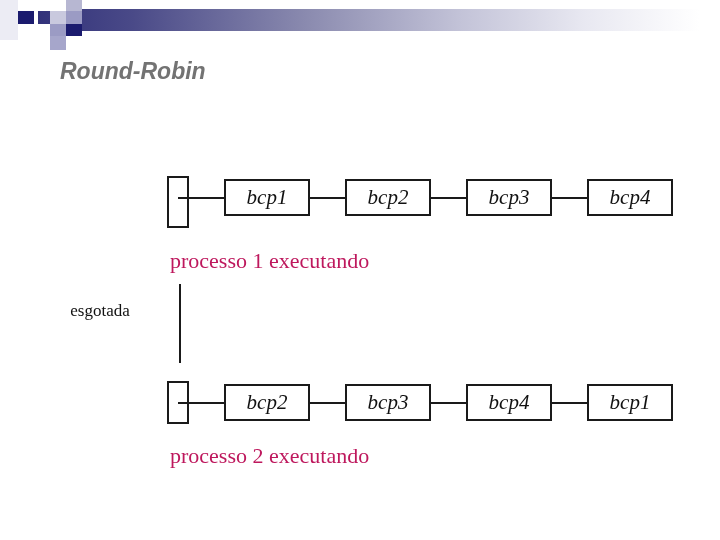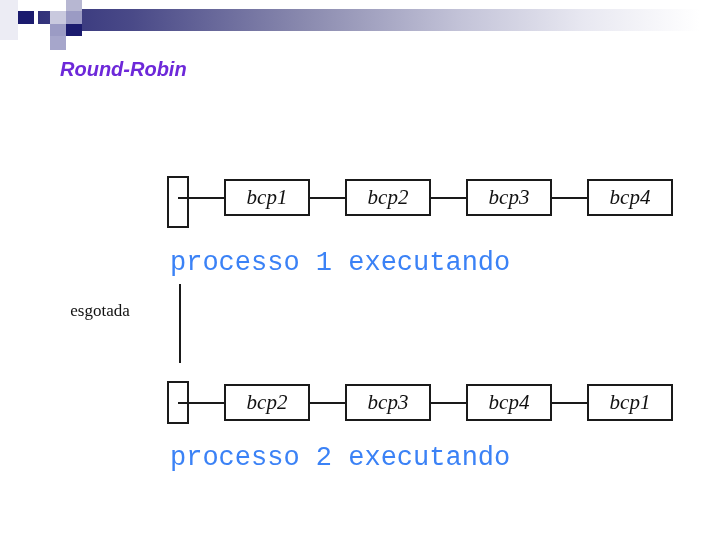--- a/index.html
+++ b/index.html
@@ -34,24 +34,24 @@
   .sq {
     position: absolute;
   }
 
   
   #page-title {
     position: absolute;
     left: 60px;
     top: 58px;
     font-family: "Liberation Sans", sans-serif;
-    font-size: 20px;
+    font-size: 23px;
     font-weight: bold;
     font-style: italic;
-    color: #6d28d9;
+    color: #737373;
     letter-spacing: 0px;
     white-space: nowrap;
   }
 
   
   #diagram {
     position: absolute;
     left: 0;
     top: 0;
     width: 720px;
@@ -78,23 +78,23 @@
   }
   .connector {
     position: absolute;
     background: #1a1a1a;
   }
   .h-line { height: 2px; }
   .v-line { width: 2px; }
 
   .caption {
     position: absolute;
-    font-family: Liberation Mono, monospace;
-    font-size: 27px;
-    color: #3b82f6;
+    font-family: Liberation Serif, serif;
+    font-size: 22px;
+    color: #be185d;
     white-space: nowrap;
   }
   .side-label {
     position: absolute;
     font-family: "Liberation Serif", serif;
     font-size: 17px;
     color: #111111;
     text-align: center;
     line-height: 1.25;
     width: 160px;

